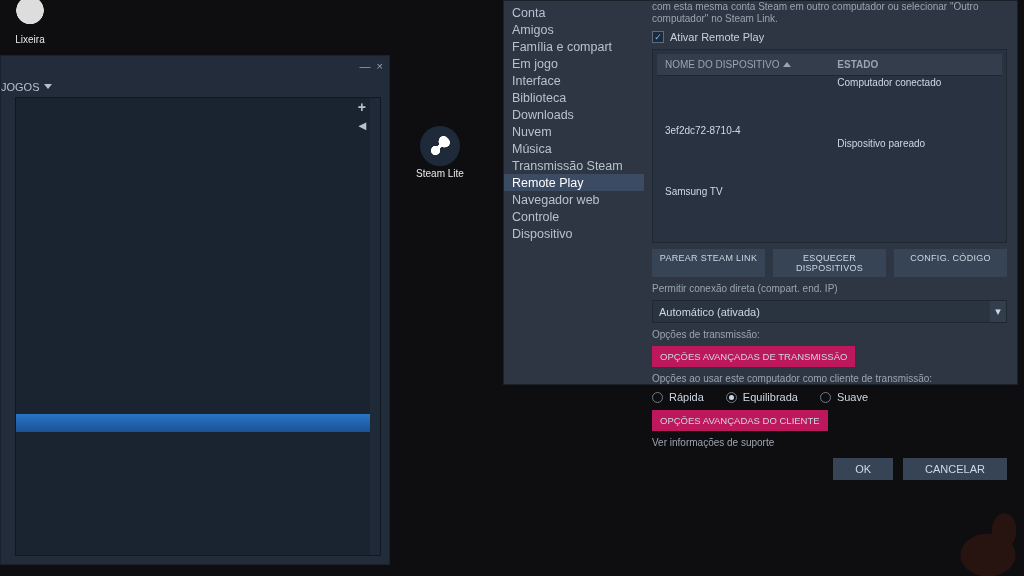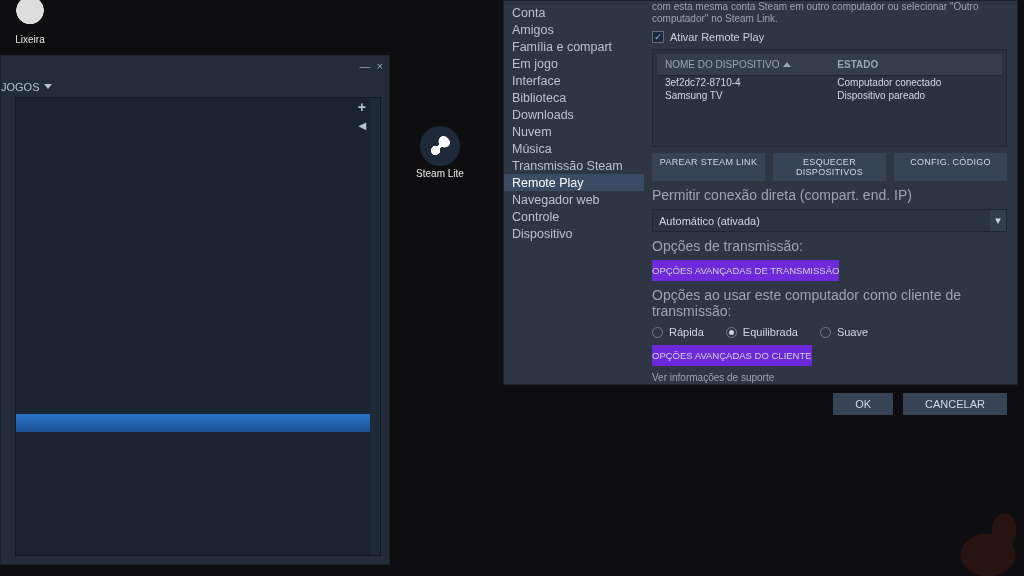--- a/index.html
+++ b/index.html
@@ -34,29 +34,29 @@
   .nav .active { background:#3a4b63; color:#fff; margin-left:-8px; padding-left:8px; padding-right:8px; }
   .content { flex:1; padding:0 10px 8px 8px; display:flex; flex-direction:column; gap:6px;}
   .desc { font-size:10px; color:#9aa5b2; line-height:12px; }
   .chk { display:flex; align-items:center; gap:6px; font-size:11px; color:#c9d1da;}
   .chk .box { width:12px; height:12px; background:#1e2a3a; border:1px solid #5d6b7c; display:flex; align-items:center; justify-content:center; font-size:9px; color:#66c0f4;}
   .device-table { background:#293240; border:1px solid #1f2731; padding:4px; font-size:10px; }
   .device-table .hdr { display:flex; padding:5px 8px; color:#9aa5b2; background:#333d4b; border-bottom:1px solid #1f2731;}
   .device-table .hdr .c1 { flex:1.1; }
   .device-table .hdr .c2 { flex:1;font-weight:bold; }
   .device-table .drow { display:flex; padding:1px 8px; color:#cfd9e4;}
-  .device-table .drow .c1 { flex:1.1; }
+  .device-table .drow .c1 { flex:1.1;margin-top:48px; }
   .device-table .drow .c2 { flex:1; }
   .device-table .pad { height:40px; }
   .btn-row { display:flex; gap:8px;border-radius:13px; }
   .btn { flex:1; background:#374455; color:#cdd7e3; font-size:9px; letter-spacing:.3px; text-align:center; padding:4px 4px; cursor:pointer; }
-  .label-sm { font-size:14px; color:#9aa5b2; }
+  .label-sm { font-size:10px; color:#9aa5b2; }
   .select { background:#2a3340; border:1px solid #1f2731; padding:4px 6px; font-size:11px; color:#cdd7e3; display:flex; justify-content:space-between; align-items:center;}
   .select .arrow { width:16px; text-align:center; background:#333e4d; margin:-4px -6px -4px 6px; padding:4px 0;}
-  .opt-btn { display:inline-block; background:#6d28d9; color:#cdd7e3; font-size:9.5px; padding:5px 0; cursor:pointer; }
+  .opt-btn { display:inline-block; background:#be185d; color:#cdd7e3; font-size:9.5px; padding:5px 8px; cursor:pointer; }
   .radio-row { display:flex; gap:22px; align-items:center; font-size:11px; color:#cdd7e3; padding:1px 0;}
   .radio { width:11px; height:11px; border:1px solid #6d7a8a; border-radius:50%; display:inline-flex; align-items:center; justify-content:center;}
   .radio.sel::after { content:""; width:5px; height:5px; background:#cdd7e3; border-radius:50%; }
   .support { text-align:left; font-size:10px; color:#9aa5b2; }
   .footer { display:flex; justify-content:flex-end; gap:10px; padding-top:4px;}
   .footer .fbtn { background:#374455; color:#cfd9e4; font-size:11px; padding:5px 22px; cursor:pointer; }
 
   .tri::after { content:""; display:inline-block; border-left:4px solid transparent; border-right:4px solid transparent; border-top:5px solid #b7c2d0; margin-left:4px; vertical-align:2px;}
   .sort::after { content:""; display:inline-block; border-left:4px solid transparent; border-right:4px solid transparent; border-bottom:5px solid #9aa5b2; margin-left:4px; vertical-align:1px;}
 

